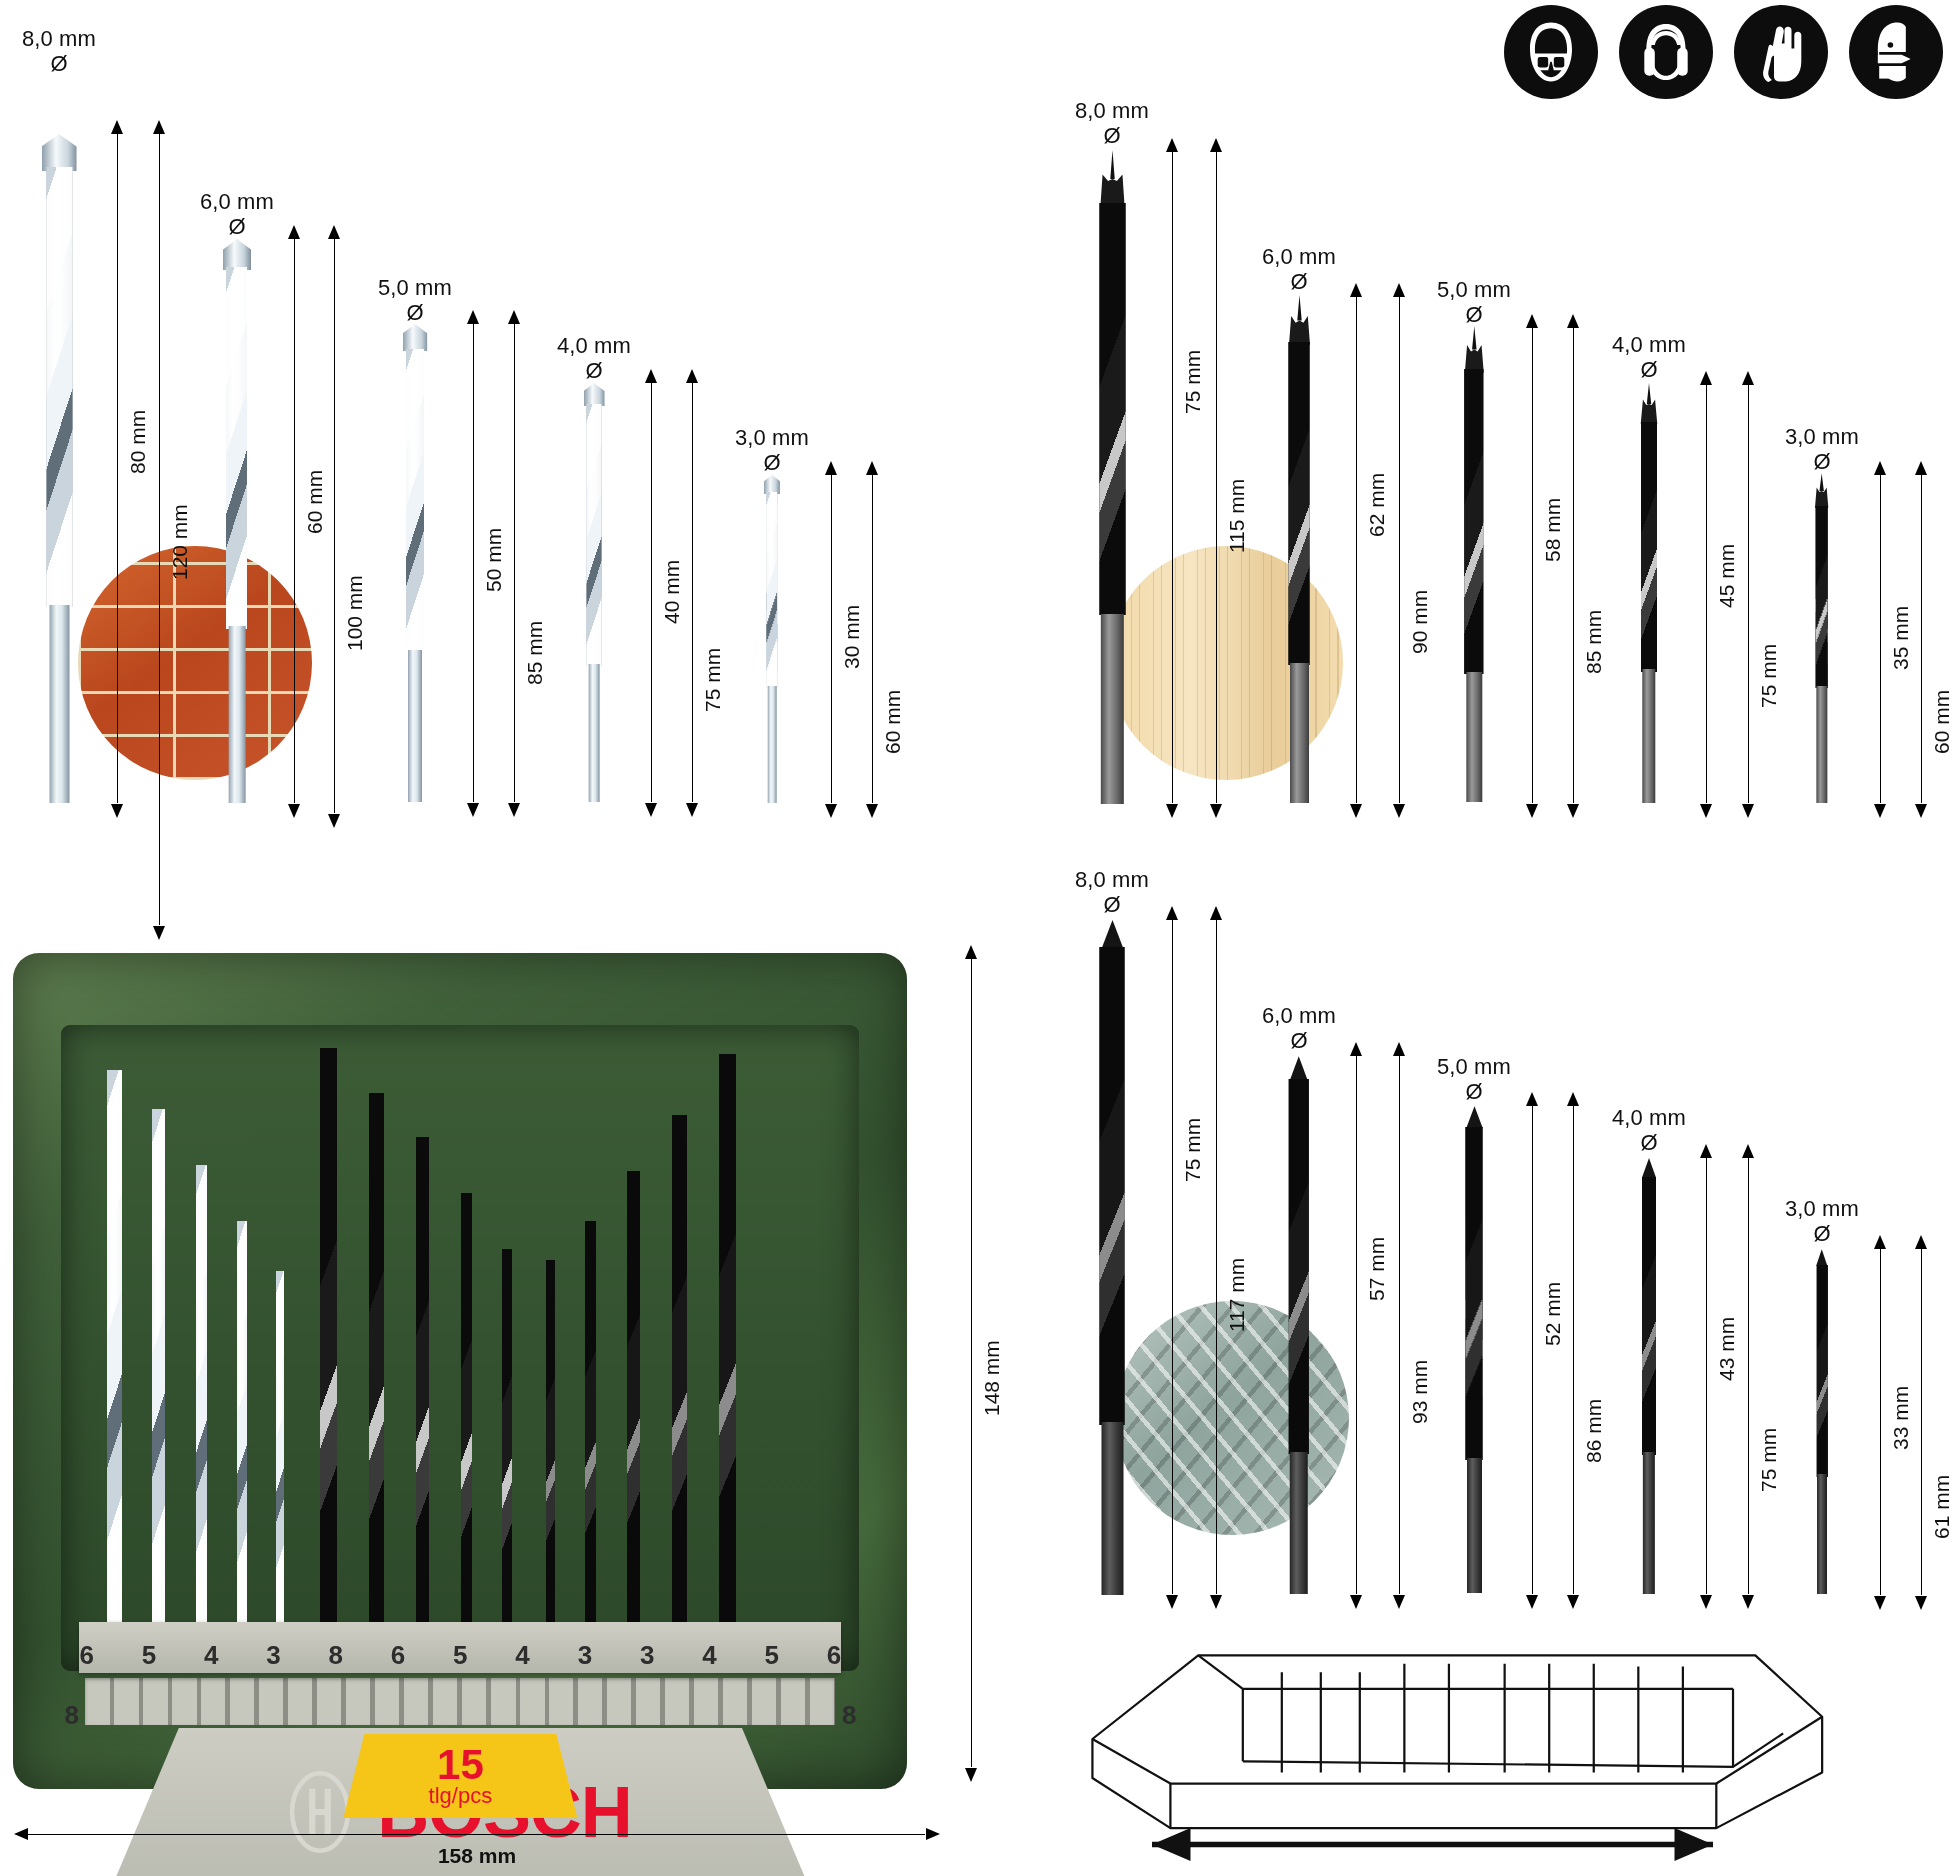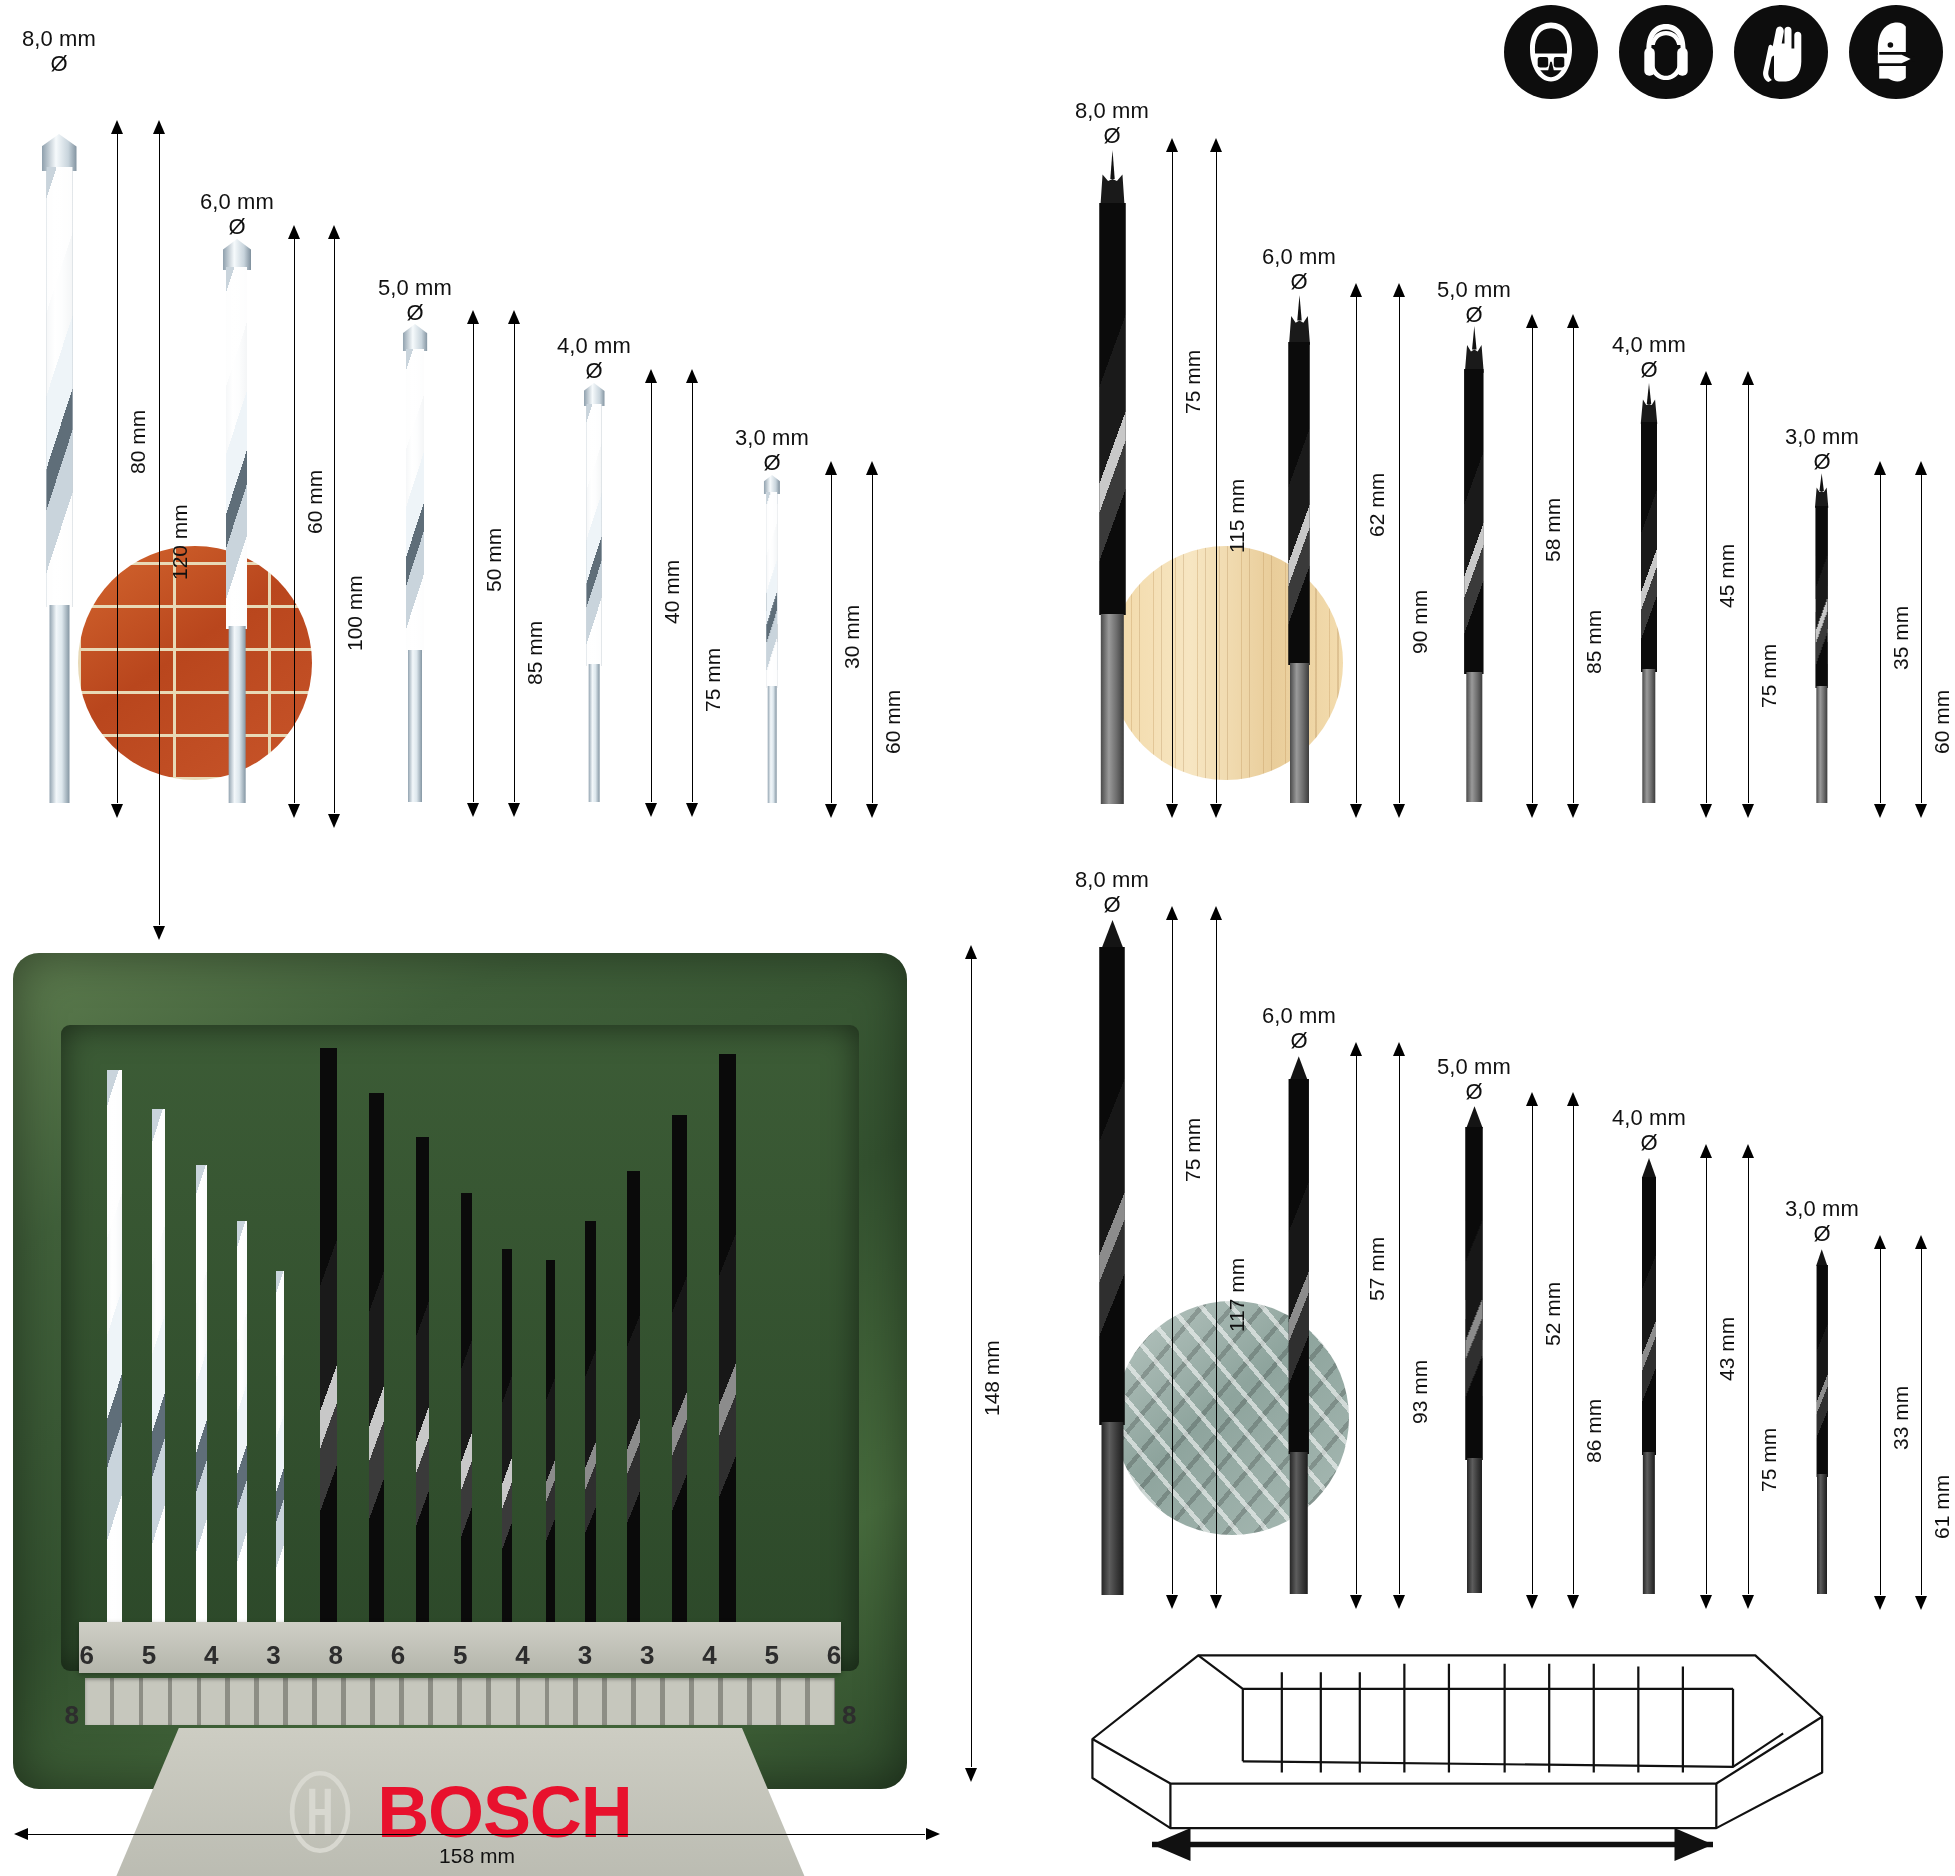--- a/index.html
+++ b/index.html
@@ -32,21 +32,21 @@
   .ah-dn{border-top:14.5px solid #000;bottom:-14.5px;}
 
   
   .dimh{position:absolute;height:0;border-top:1.7px solid #000;}
   .ah-l{position:absolute;width:0;height:0;top:-6.7px;left:-14.5px;
         border-top:6.7px solid transparent;border-bottom:6.7px solid transparent;
         border-right:14.5px solid #000;}
   .ah-r{position:absolute;width:0;height:0;top:-6.7px;right:-14.5px;
         border-top:6.7px solid transparent;border-bottom:6.7px solid transparent;
         border-left:14.5px solid #000;}
-  .dimh-lbl{position:absolute;font-size:21px;white-space:nowrap;transform:translateX(-50%);}
+  .dimh-lbl{position:absolute;font-size:21px;white-space:nowrap;transform:translateX(-50%);font-weight:bold;}
 
   
   .bit{position:absolute;transform:translateX(-50%);}
   .bit .flute{position:absolute;left:0;top:0;width:100%;overflow:hidden;}
   .bit .shank{position:absolute;left:50%;transform:translateX(-50%);}
 
   
   .m-flute{background:
       repeating-linear-gradient(-72deg,
         rgba(255,255,255,.98) 0 22%,
@@ -554,20 +554,24 @@
   <div class="clip" style="top:725px;"></div>
 
   <div class="label-plate" style="top:775px;">
     <svg class="bosch-mark" viewBox="0 0 80 108">
       <ellipse cx="40" cy="54" rx="36" ry="50" fill="none" stroke="#d8d8d0" stroke-width="6"></ellipse>
       <path d="M30 24v60M50 24v60M30 54h20" stroke="#d8d8d0" stroke-width="8" fill="none"></path>
     </svg>
     <span class="bosch-word" style="color:#e8112d;">BOSCH</span>
   </div>
 
+  <div class="badge">
+    <span class="n" style="color:#e8112d;">15</span>
+    <span class="t" style="color:#e8112d;">tlg/pcs</span>
+  </div>
 </div>
 
 <div class="dimv" style="left:971px;top:959px;height:808px;">
   <div class="arrowhead ah-up"></div>
     <div class="arrowhead ah-dn"></div>
   <div class="dimlbl" style="left:7.8px;top:457px;">148 mm</div>
 </div>
 
 <div class="dimh" style="left:28px;top:1834px;width:897px;">
   <div class="ah-l"></div>

